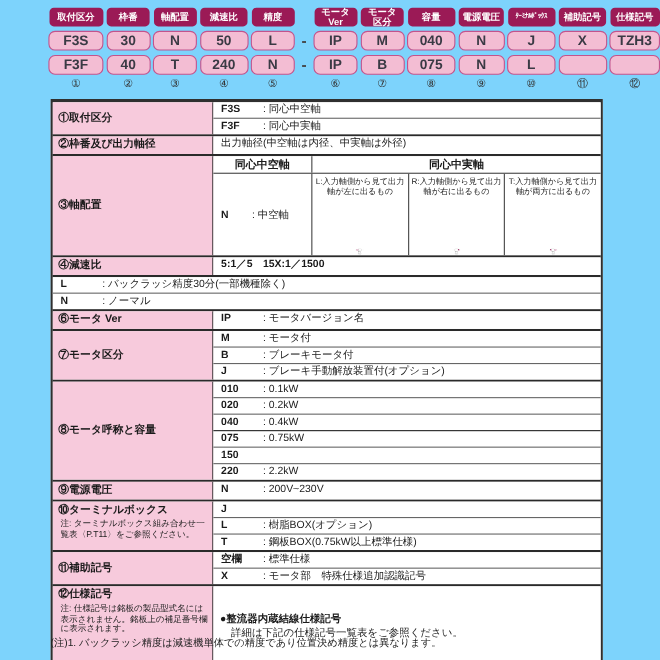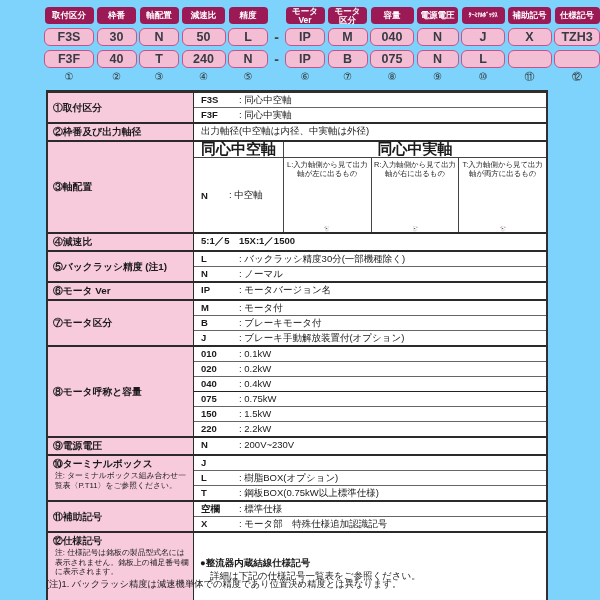--- a/index.html
+++ b/index.html
@@ -29,21 +29,21 @@
   .slabel .ln{font-size:7.8px;line-height:9.5px;margin-top:1px;padding-left:2px;color:#222;}
   .slabel.top{justify-content:flex-start;}
   .sbody{flex:1;min-width:0;display:flex;flex-direction:column;background:#fff;}
   .r{min-height:14px;display:flex;align-items:center;padding-left:7px;border-top:1px solid #666;font-size:9.5px;line-height:12px;}
   .r:first-child{border-top:none;}
   .r.thick{border-top:1.6px solid #222;}
   .code{width:38px;flex:none;font-weight:bold;font-size:9.5px;}
   .desc{flex:1;}
 
   
-  .s3h{display:flex;border-bottom:1px solid #444;height:15px;font-weight:bold;font-size:15px;}
+  .s3h{display:flex;border-bottom:1px solid #444;height:15px;font-weight:bold;font-size:10px;}
   .s3h .hh{width:90px;flex:none;border-right:1px solid #444;display:flex;align-items:center;justify-content:center;box-sizing:border-box;}
   .s3h .sh{flex:1;display:flex;align-items:center;justify-content:center;}
   .s3b{display:flex;height:74px;}
   .s3b .hc{width:90px;flex:none;border-right:1px solid #444;display:flex;align-items:center;padding-left:7px;font-size:9.5px;box-sizing:border-box;}
   .s3cell{flex:1;border-right:1px solid #444;display:flex;flex-direction:column;align-items:center;padding-top:2px;box-sizing:border-box;gap:48px;}
   .s3cell:last-child{border-right:none;}
   .cap{font-size:7.4px;line-height:9px;text-align:center;padding:0 2px;height:19px;}
   svg.diag{display:block;}
   .pt{fill:#fff;stroke:#555;stroke-width:1;}
   .shaft{fill:#D687AC;stroke:#A04070;stroke-width:1;}
@@ -276,23 +276,20 @@
           <div class="lt">④減速比</div>
         </div>
       <div class="sbody">
         <div class="r">
             <span class="desc" style="font-weight:bold">5:1／5　15X:1／1500</span>
           </div>
       </div>
     </div>
 
     <div class="sec">
-      <div class="slabel">
-          <div class="lt">⑤バックラッシ精度 (注1)</div>
-        </div>
       <div class="sbody">
         <div class="r">
             <span class="code">L</span>
             <span class="desc">: バックラッシ精度30分(一部機種除く)</span>
           </div>
         <div class="r">
             <span class="code">N</span>
             <span class="desc">: ノーマル</span>
           </div>
       </div>
@@ -346,21 +343,20 @@
         <div class="r">
             <span class="code">040</span>
             <span class="desc">: 0.4kW</span>
           </div>
         <div class="r thick">
             <span class="code">075</span>
             <span class="desc">: 0.75kW</span>
           </div>
         <div class="r">
             <span class="code">150</span>
-            <span class="desc">: 1.5kW</span>
           </div>
         <div class="r">
             <span class="code">220</span>
             <span class="desc">: 2.2kW</span>
           </div>
       </div>
     </div>
 
     <div class="sec">
       <div class="slabel">

